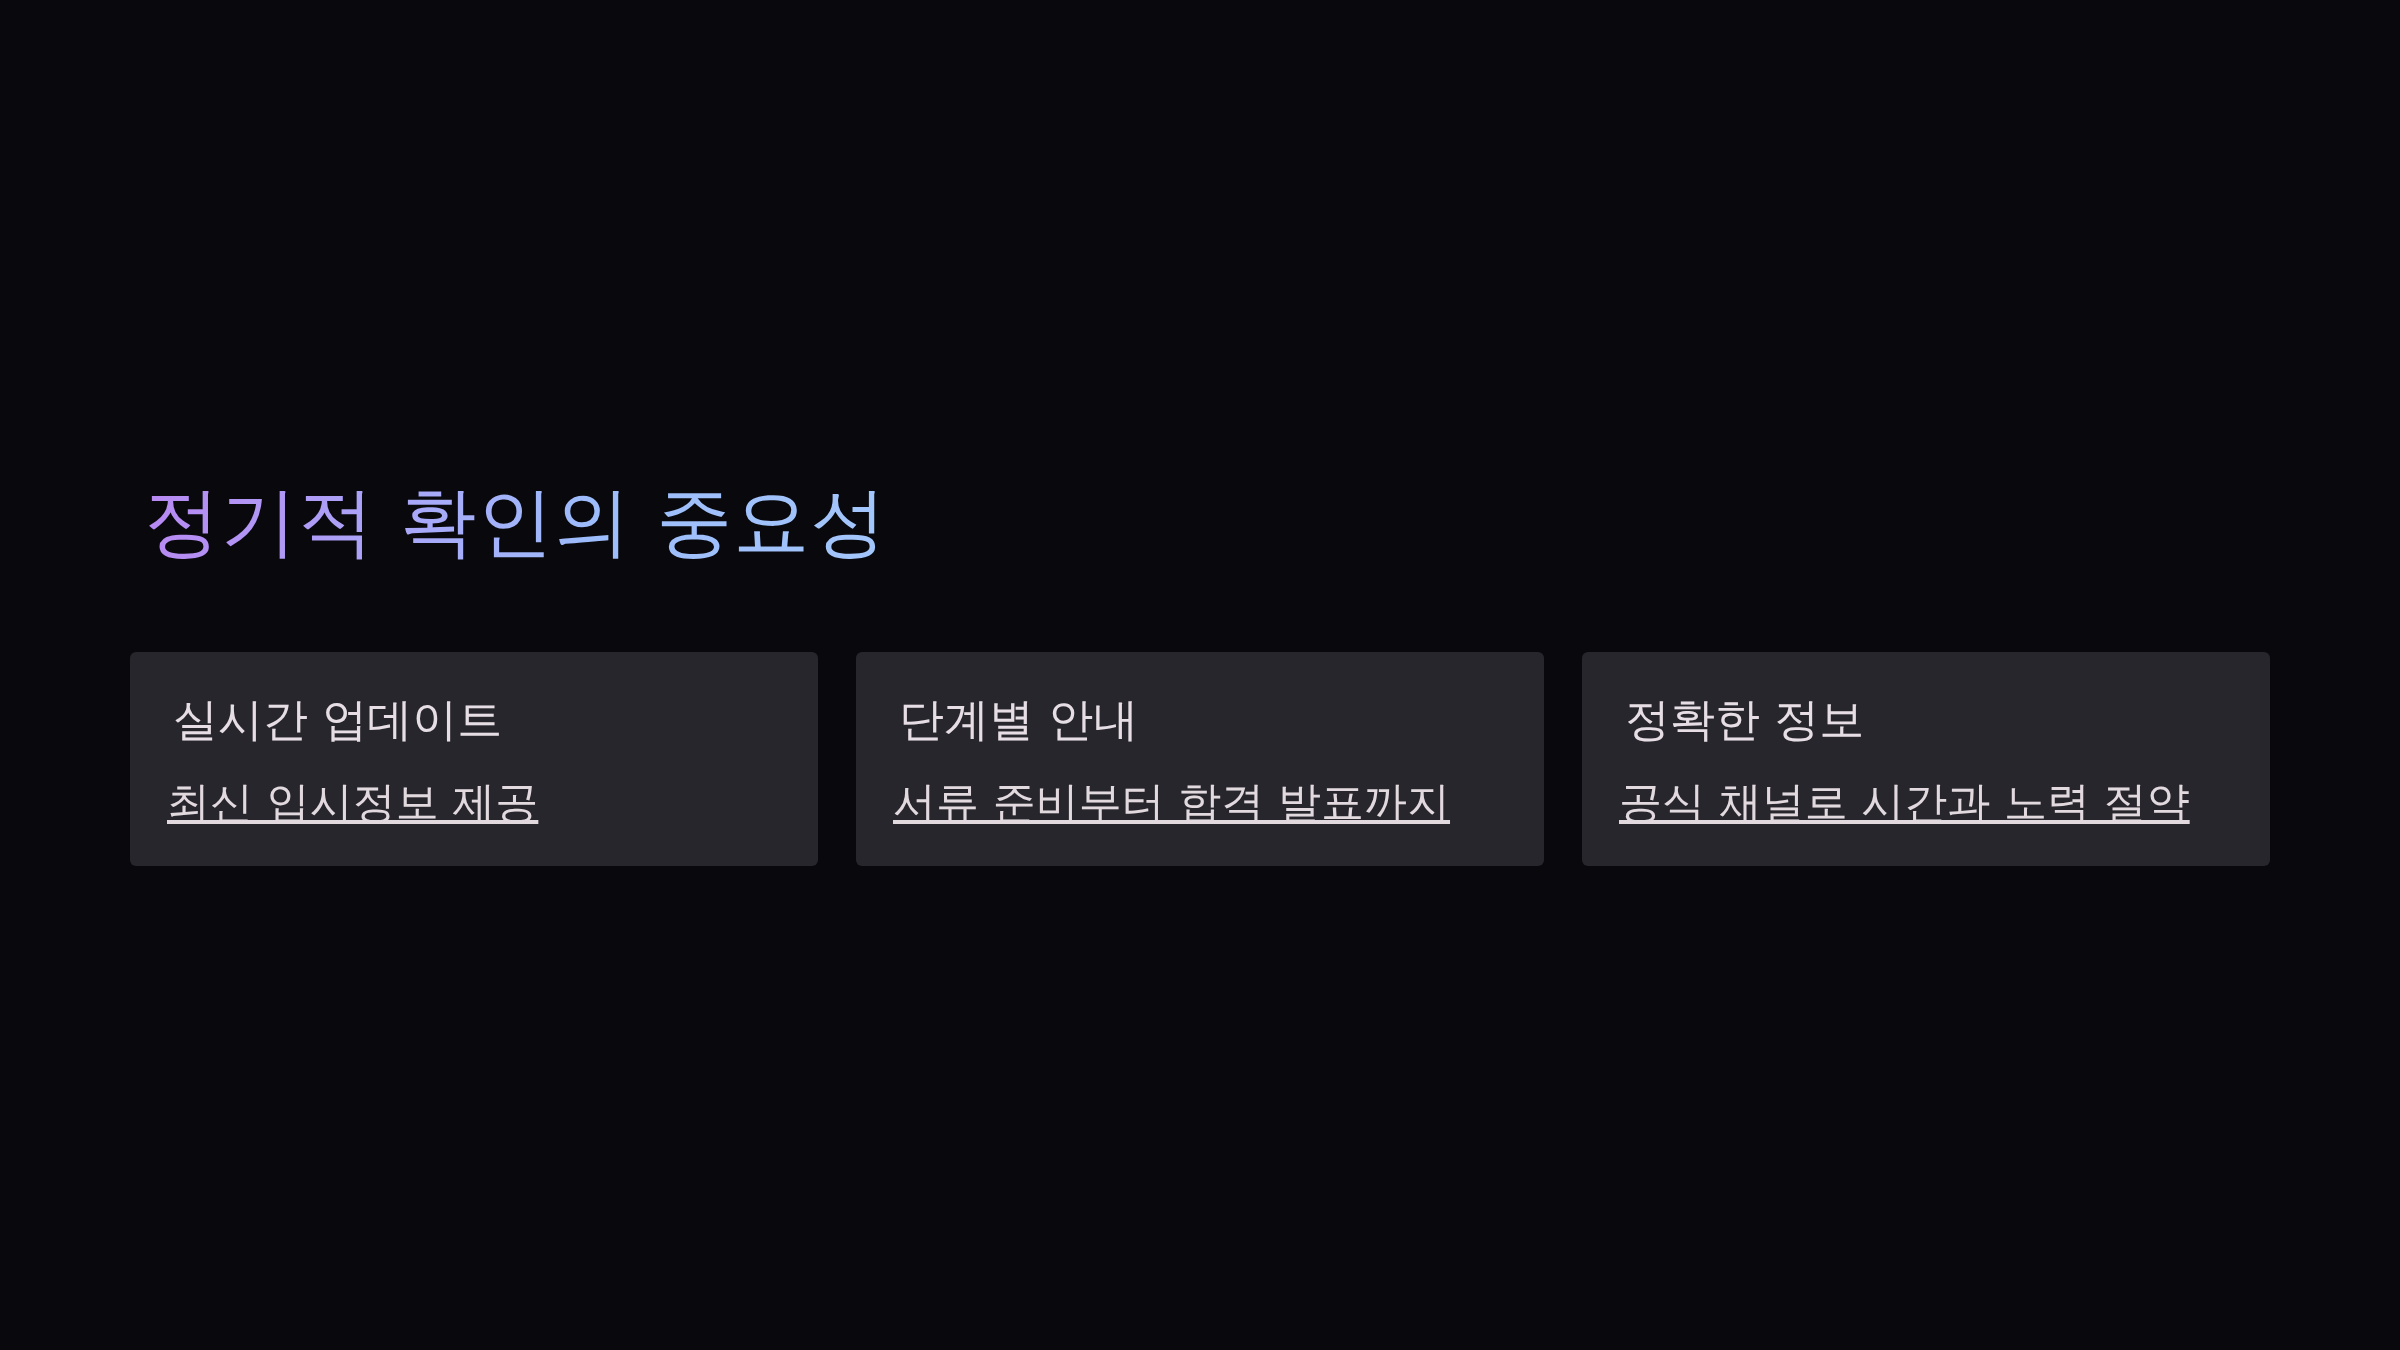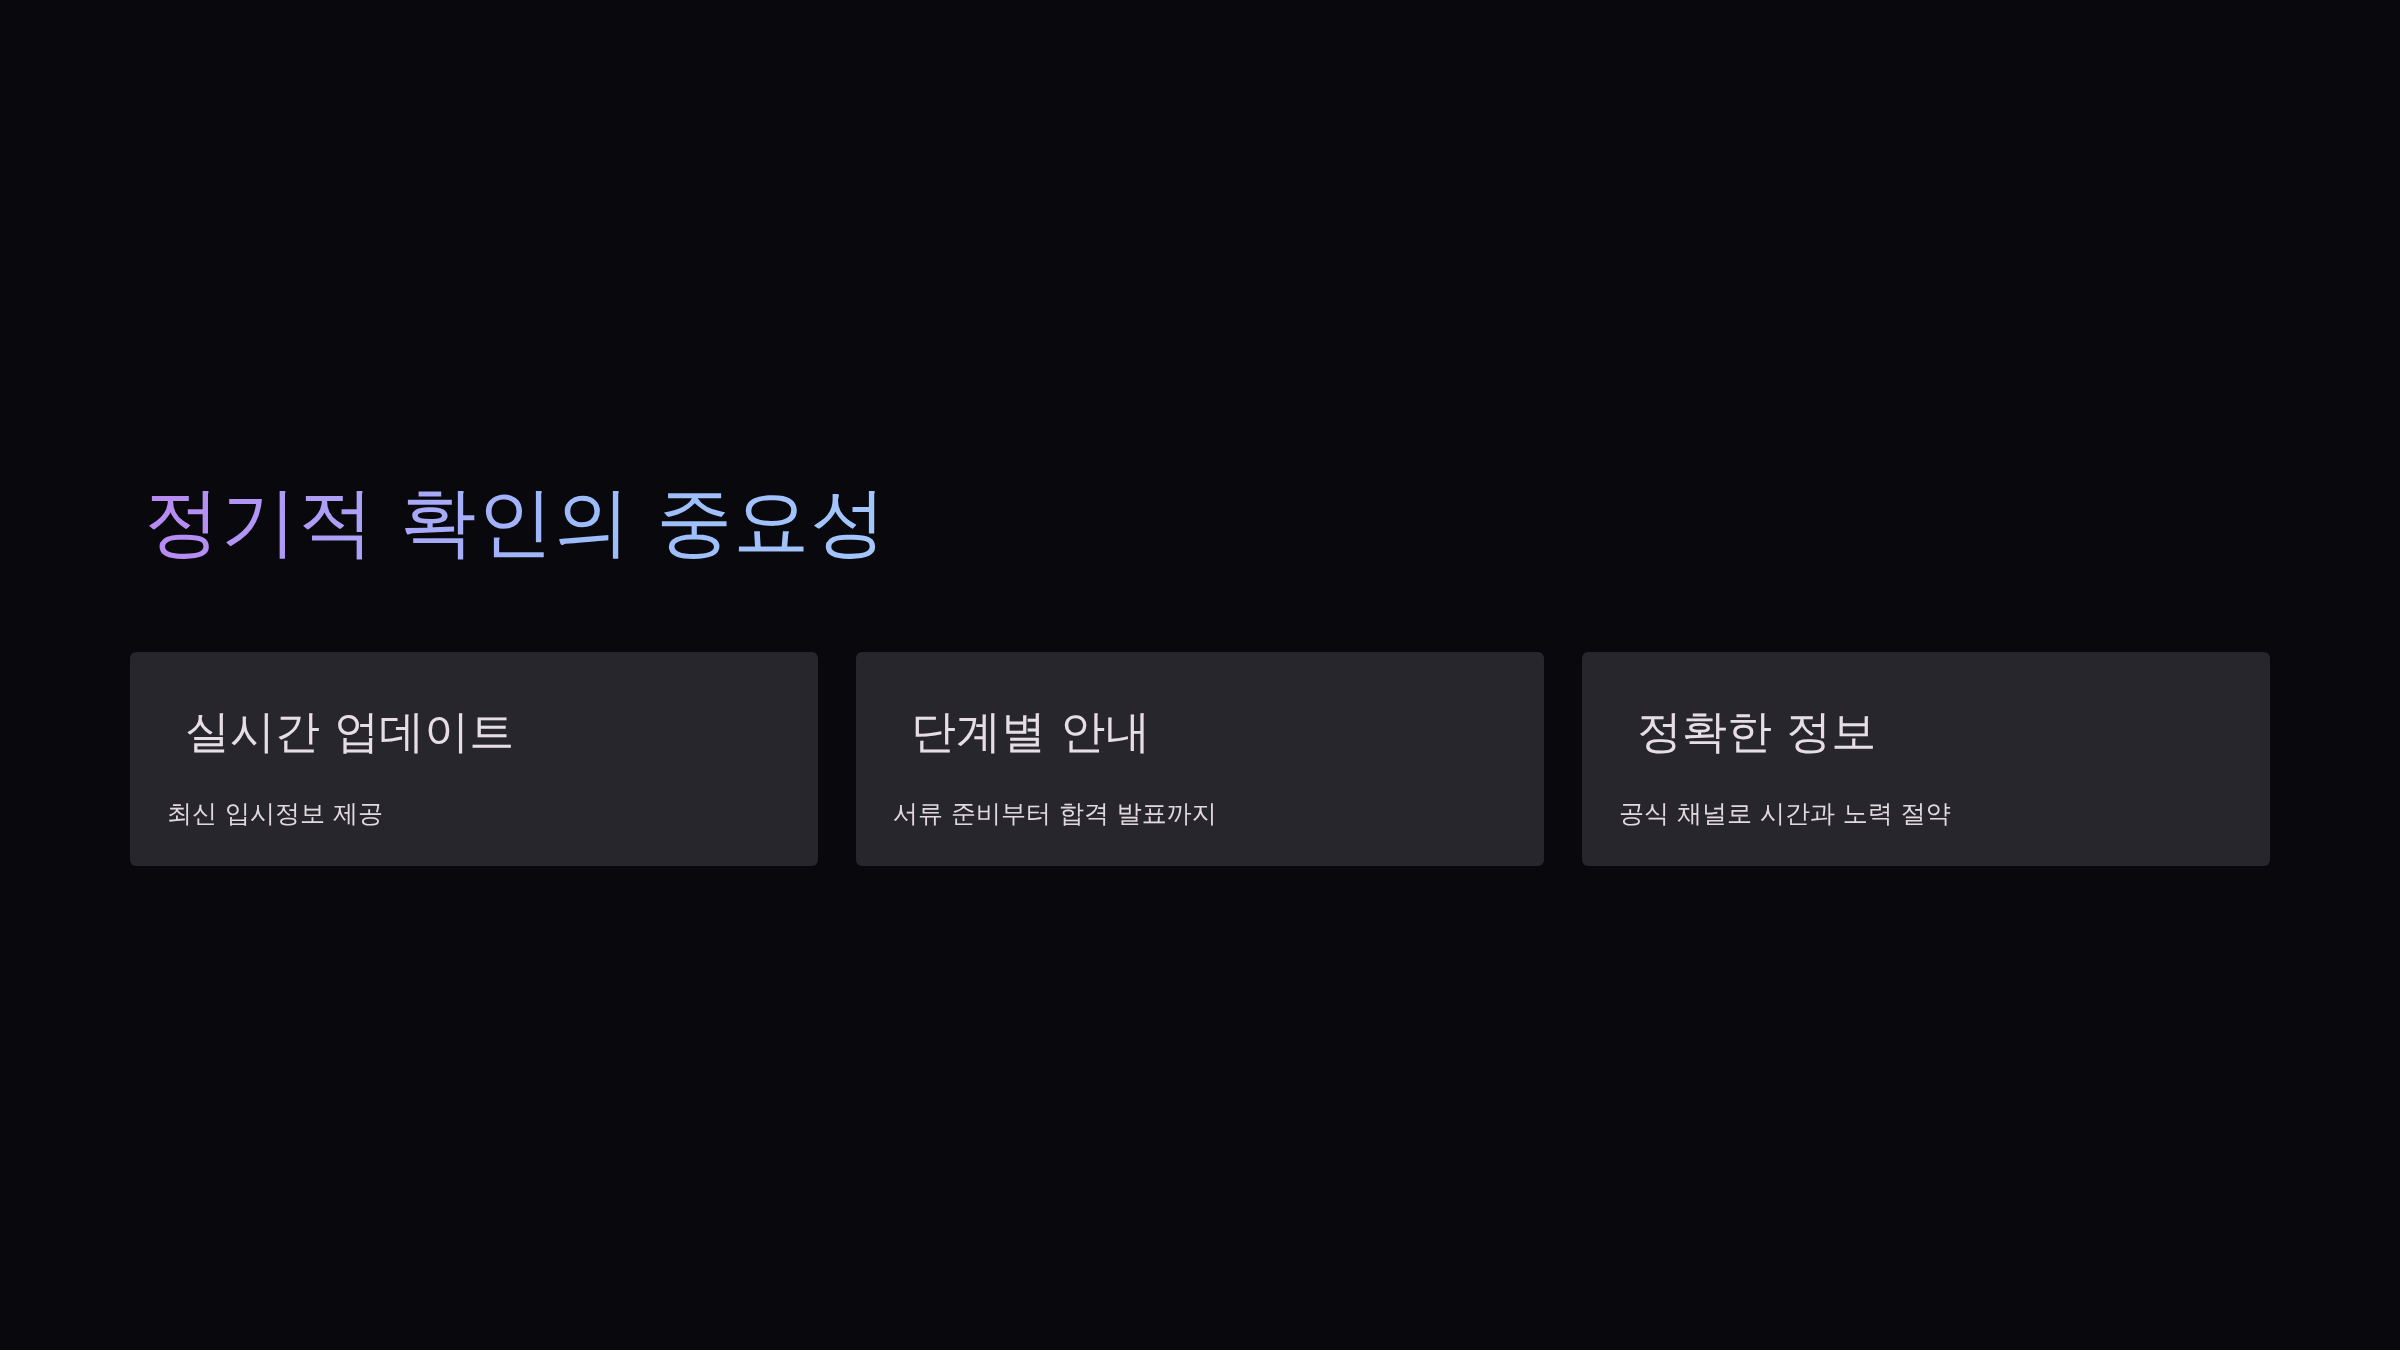--- a/index.html
+++ b/index.html
@@ -51,29 +51,30 @@
       border-radius: 6px;
       box-sizing: border-box;
       padding: 34px 37px;
       position: relative;
     }
     .card-title {
       font-size: 45px;
       line-height: 56px;
       color: #e6dee4;
       font-weight: 400;
-      margin: 18px;
+      margin: 6px;
       white-space: nowrap;
     }
     .card-desc {
-      font-size: 25px;
+      font-size: 43px;
       line-height: 44px;
       color: #e2d9df;
       margin-top: 32px;
       white-space: nowrap;
+      text-decoration: underline;
     }
   </style>
 </head>
 <body>
 
 <div class="slide">
   <h1 class="title">정기적 확인의 중요성</h1>
 
   <div class="cards">
     <div class="card">

